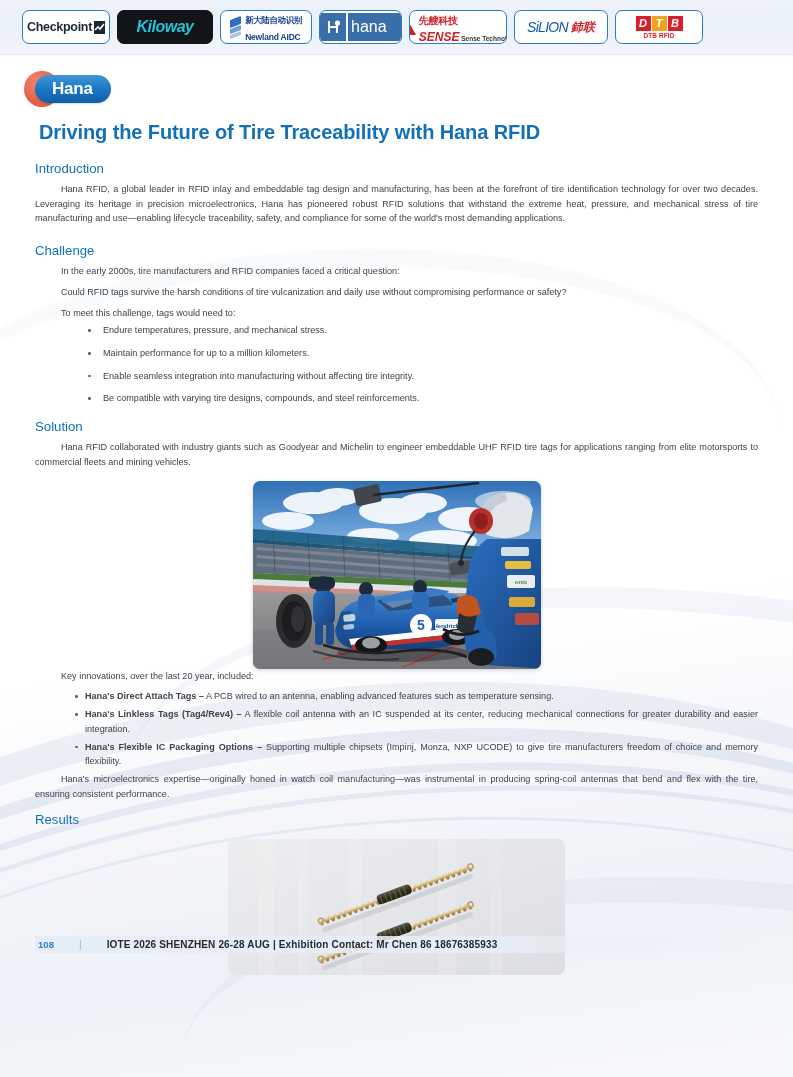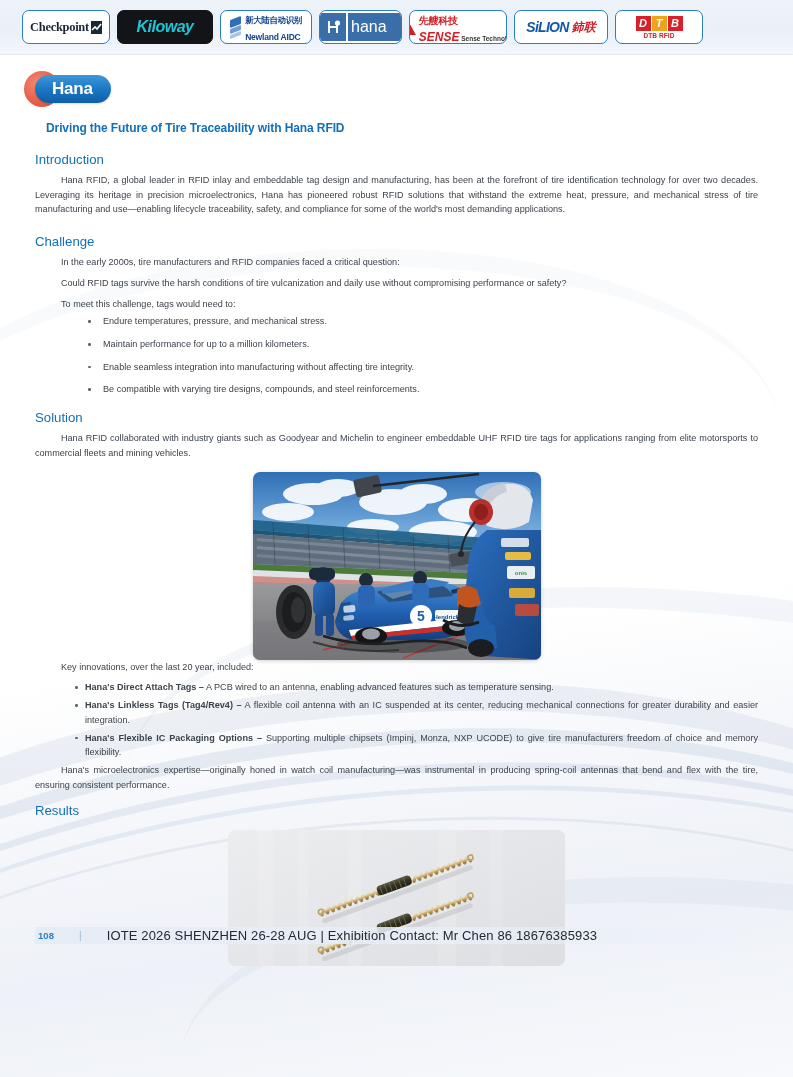--- a/index.html
+++ b/index.html
@@ -62,21 +62,21 @@
     background: #ffffff;
     display: flex;
     align-items: center;
     justify-content: center;
     padding: 0 7px;
     overflow: hidden;
     flex: 0 0 auto;
   }
 
   
-  .lg-checkpoint { width: 88px; font-family: Liberation Serif, serif; }
+  .lg-checkpoint { width: 88px; }
   .lg-checkpoint .txt { font-size: 12.5px; font-weight: 700; color: #1d2733; letter-spacing: -0.3px; }
   .lg-checkpoint .mark {
     width: 13px; height: 13px; background: #1b2733; margin-left: 2px;
     display: inline-flex; align-items:center; justify-content:center;
   }
   .lg-checkpoint .mark svg { display:block; }
 
   
   .lg-kiloway { width: 96px; background: #131417; border-color: #131417; }
   .lg-kiloway .txt { font-size: 16px; font-weight: 800; color: #21c4d6; font-style: italic; letter-spacing: -0.5px; }
@@ -100,21 +100,21 @@
   
   .lg-sense { width: 98px; gap:3px; }
   .lg-sense .tri { width:0;height:0;border-left:9px solid transparent;border-right:9px solid transparent;border-bottom:16px solid #cf2027; }
   .lg-sense .s-txt { line-height:1.08; }
   .lg-sense .s-cn { font-size:10px; font-weight:800; color:#cf2027; white-space:nowrap; letter-spacing:-0.3px;}
   .lg-sense .s-en { font-size:6.5px; font-weight:700; color:#333; white-space:nowrap;}
   .lg-sense .s-en b { color:#cf2027; font-style:italic; font-size:12px;}
 
   
   .lg-silion { width: 94px; }
-  .lg-silion .si { font-size:14px; font-weight:700; font-style:italic; color:#1159a8; letter-spacing:-0.7px; white-space:nowrap;}
+  .lg-silion .si { font-size:14px; font-weight:400; font-style:italic; color:#1159a8; letter-spacing:-0.7px; white-space:nowrap;}
   .lg-silion .si2 { font-size:12px; font-weight:800; font-style:italic; color:#cf2027; margin-left:3px; }
 
   
   .lg-dtb { width: 88px; flex-direction: column; gap:1px; }
   .lg-dtb .dtb-row { display:flex; gap:1px; }
   .lg-dtb .cell { width:15px;height:15px;display:flex;align-items:center;justify-content:center;color:#fff;font-size:11px;font-weight:800;}
   .lg-dtb .c1 { background:#d8202a; }
   .lg-dtb .c2 { background:#f0a21c; }
   .lg-dtb .c3 { background:#d8202a; }
   .lg-dtb .sub { font-size:6.5px; font-weight:800; color:#d8202a; letter-spacing:0.1px;}
@@ -132,23 +132,23 @@
     display:flex; align-items:center;
     box-shadow: 0 1px 2px rgba(0,0,0,0.15);
   }
   .hana-pill span { color:#fff; font-size:17px; font-weight:700; letter-spacing:-0.2px; }
 
   
   .content { padding: 0 35px; }
 
   h1.doc-title {
     color: #1170b8;
-    font-size: 12px;
+    font-size: 20px;
     font-weight: 700;
-    margin: 14px 0 0 11px;
+    margin: 14px 0 0 4px;
     letter-spacing: -0.1px;
   }
   h2.sec {
     color: #1170b8;
     font-size: 13.2px;
     font-weight: 400;
     margin: 17px 0 6px 0;
   }
   h2.sec.tight { margin-top: 13px; }
 
@@ -240,21 +240,21 @@
   .footer-inner {
     background: linear-gradient(90deg, rgba(228,236,246,0.95) 0%, rgba(232,239,248,0.85) 60%, rgba(240,245,251,0.0) 100%);
     display: flex;
     align-items: center;
     gap: 25px;
     height: 17px;
     padding-left: 3px;
   }
   .pg-num { color: #2f7fc4; font-size: 9.6px; font-weight: 700; }
   .pg-div { color: #9db6cf; font-size: 10px; }
-  .footer-text { color: #252a31; font-size: 13px; font-weight: 400; letter-spacing: 0.15px; white-space: nowrap; text-align: center; }
+  .footer-text { color: #252a31; font-size: 10px; font-weight: 700; letter-spacing: 0.15px; white-space: nowrap; text-align: center; }
 </style>
 </head>
 <body>
 
 <div class="page-bg">
   <div class="swoosh sw8"></div>
   <div class="swoosh sw6"></div>
   <div class="swoosh sw1"></div>
   <div class="swoosh sw2"></div>
   <div class="swoosh sw3"></div>

